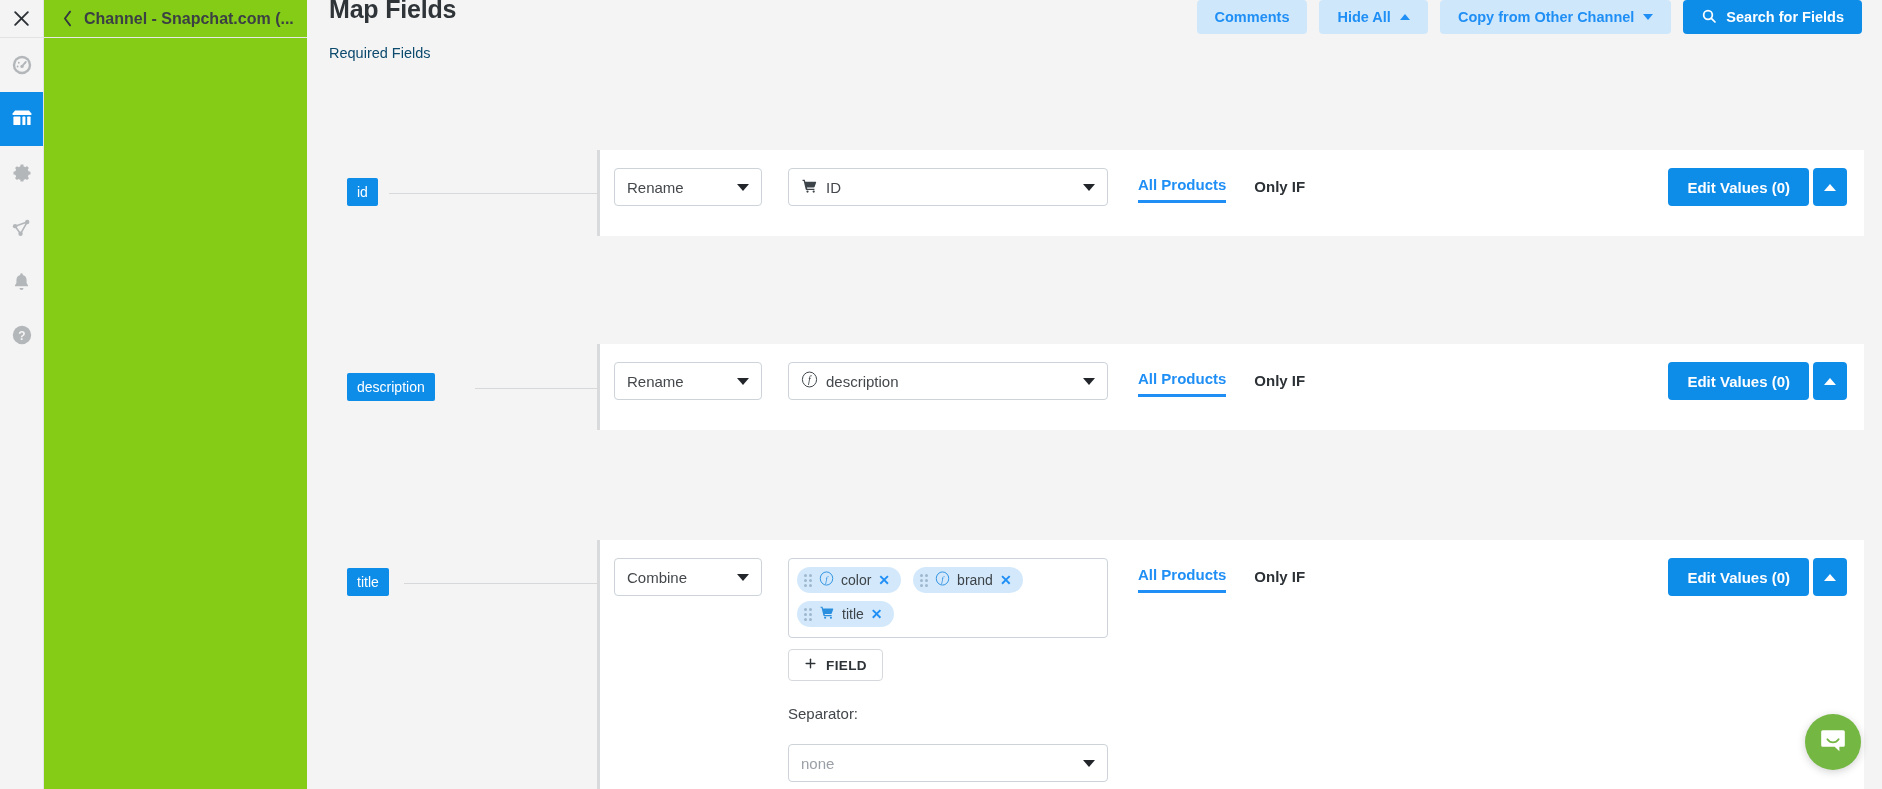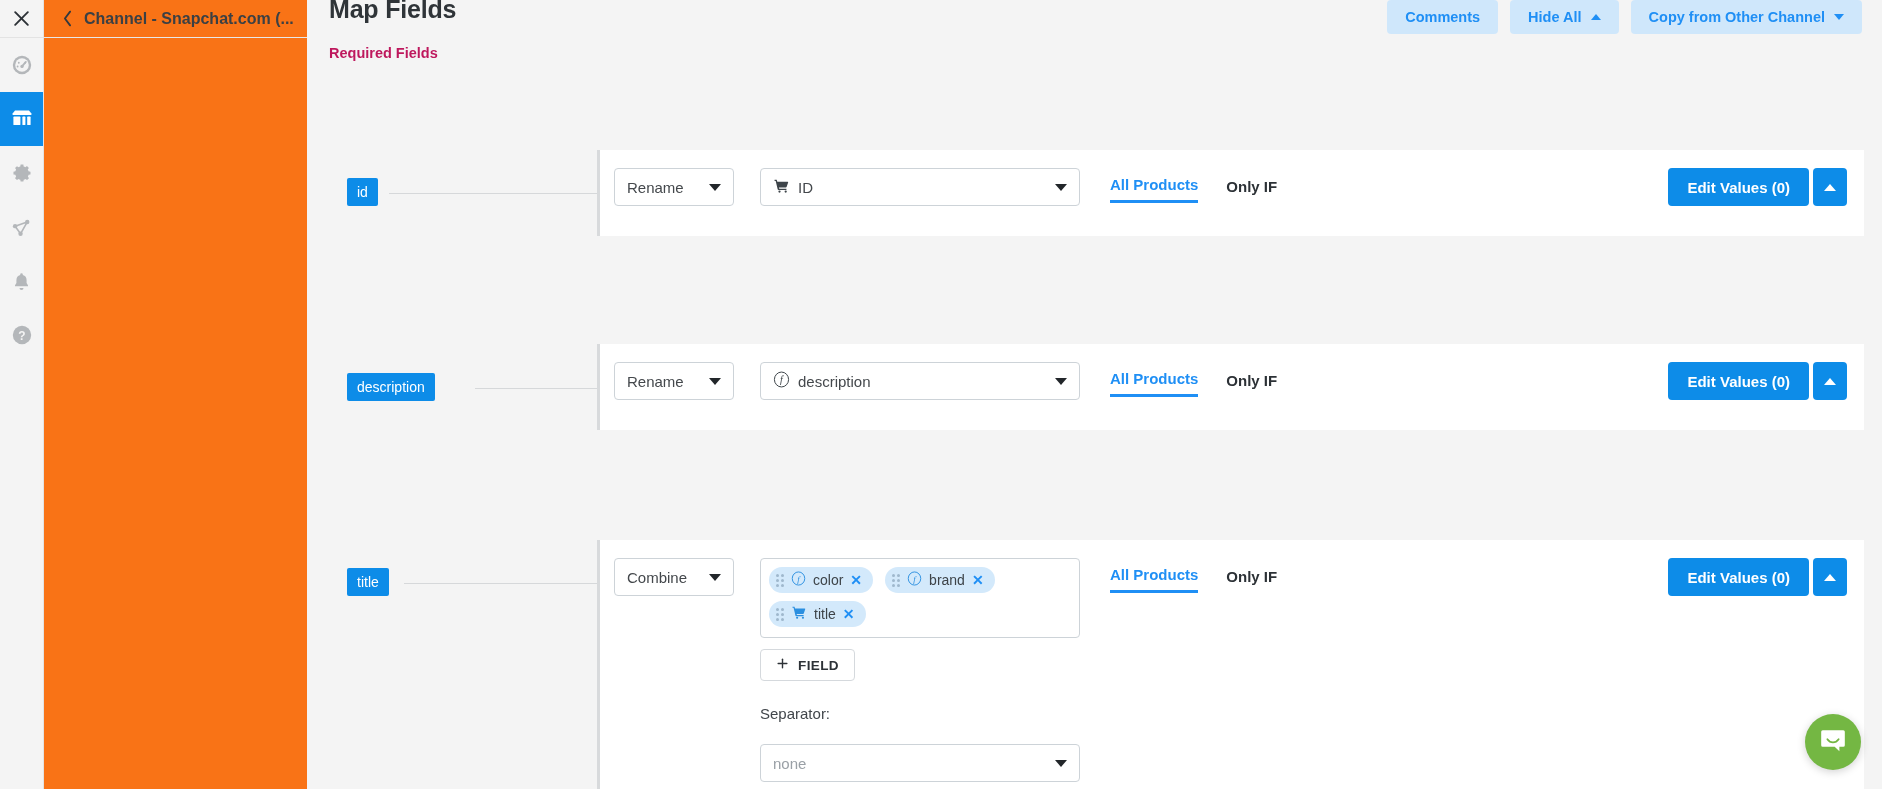--- a/index.html
+++ b/index.html
@@ -43,21 +43,21 @@
   }
   .rail-item.active { background: #0d8ce8; }
   .rail-item svg { display: block; }
 
   
   #sidebar {
     position: absolute;
     left: 44px; top: 0;
     width: 263px;
     height: 789px;
-    background: #f97316;
+    background: #84cc16;
     box-shadow: 3px 0 5px -2px rgba(0,0,0,0.06);
     box-sizing: border-box;
   }
   #sidebar-header {
     height: 37px;
     display: flex;
     align-items: center;
     padding-left: 10px;
     border-bottom: 1px solid #e8e8e8;
   }
@@ -149,22 +149,22 @@
     left: 22px; top: -5px;
     font-size: 25px;
     font-weight: 700;
     color: #2f3438;
     letter-spacing: -0.2px;
   }
   #section-label {
     position: absolute;
     left: 22px; top: 45px;
     font-size: 14.5px;
-    font-weight: 700;
-    color: #be185d;
+    font-weight: 400;
+    color: #0c4a6e;
   }
 
   
   .map-row {
     position: absolute;
     left: 0;
     width: 100%;
   }
   .row-badge {
     position: absolute;
@@ -213,21 +213,21 @@
     position: relative;
   }
   .sel .caret {
     position: absolute;
     right: 12px;
     width: 0; height: 0;
     border-left: 6px solid transparent;
     border-right: 6px solid transparent;
     border-top: 7px solid #22262a;
   }
-  .sel-action { width: 120px; flex: none; }
+  .sel-action { width: 148px; flex: none; }
   .sel-field {
     width: 320px;
     flex: none;
     margin-left: 26px;
     gap: 8px;
   }
   .sel.placeholder { color: #9aa0a6; }
 
   
   .scope {
@@ -473,20 +473,29 @@
       <span>Comments</span>
     </button>
     <button class="tb-btn">
       <span>Hide All</span>
       <span class="caret-up-sm"></span>
     </button>
     <button class="tb-btn">
       <span>Copy from Other Channel</span>
       <span class="caret-down-sm"></span>
     </button>
+    <button class="tb-btn primary">
+      <span>
+        <svg width="16" height="16" viewBox="0 0 24 24" fill="none" stroke="#ffffff" stroke-width="2.6" stroke-linecap="round">
+            <circle cx="10.5" cy="10.5" r="6.5"></circle>
+            <line x1="15.5" y1="15.5" x2="21" y2="21"></line>
+          </svg>
+      </span>
+      <span>Search for Fields</span>
+    </button>
   </div>
 
   <div class="map-row" style="top:0">
     <div class="row-badge" style="top:178px">id</div>
     <div class="row-connector" style="left:82px; top:193px; width:212px;"></div>
     <div class="row-card" style="left:290px; top:150px; right:18px; height:86px;">
       <div class="row-inner">
         <div class="sel sel-action">
           <span>Rename</span>
           <span class="caret"></span>

